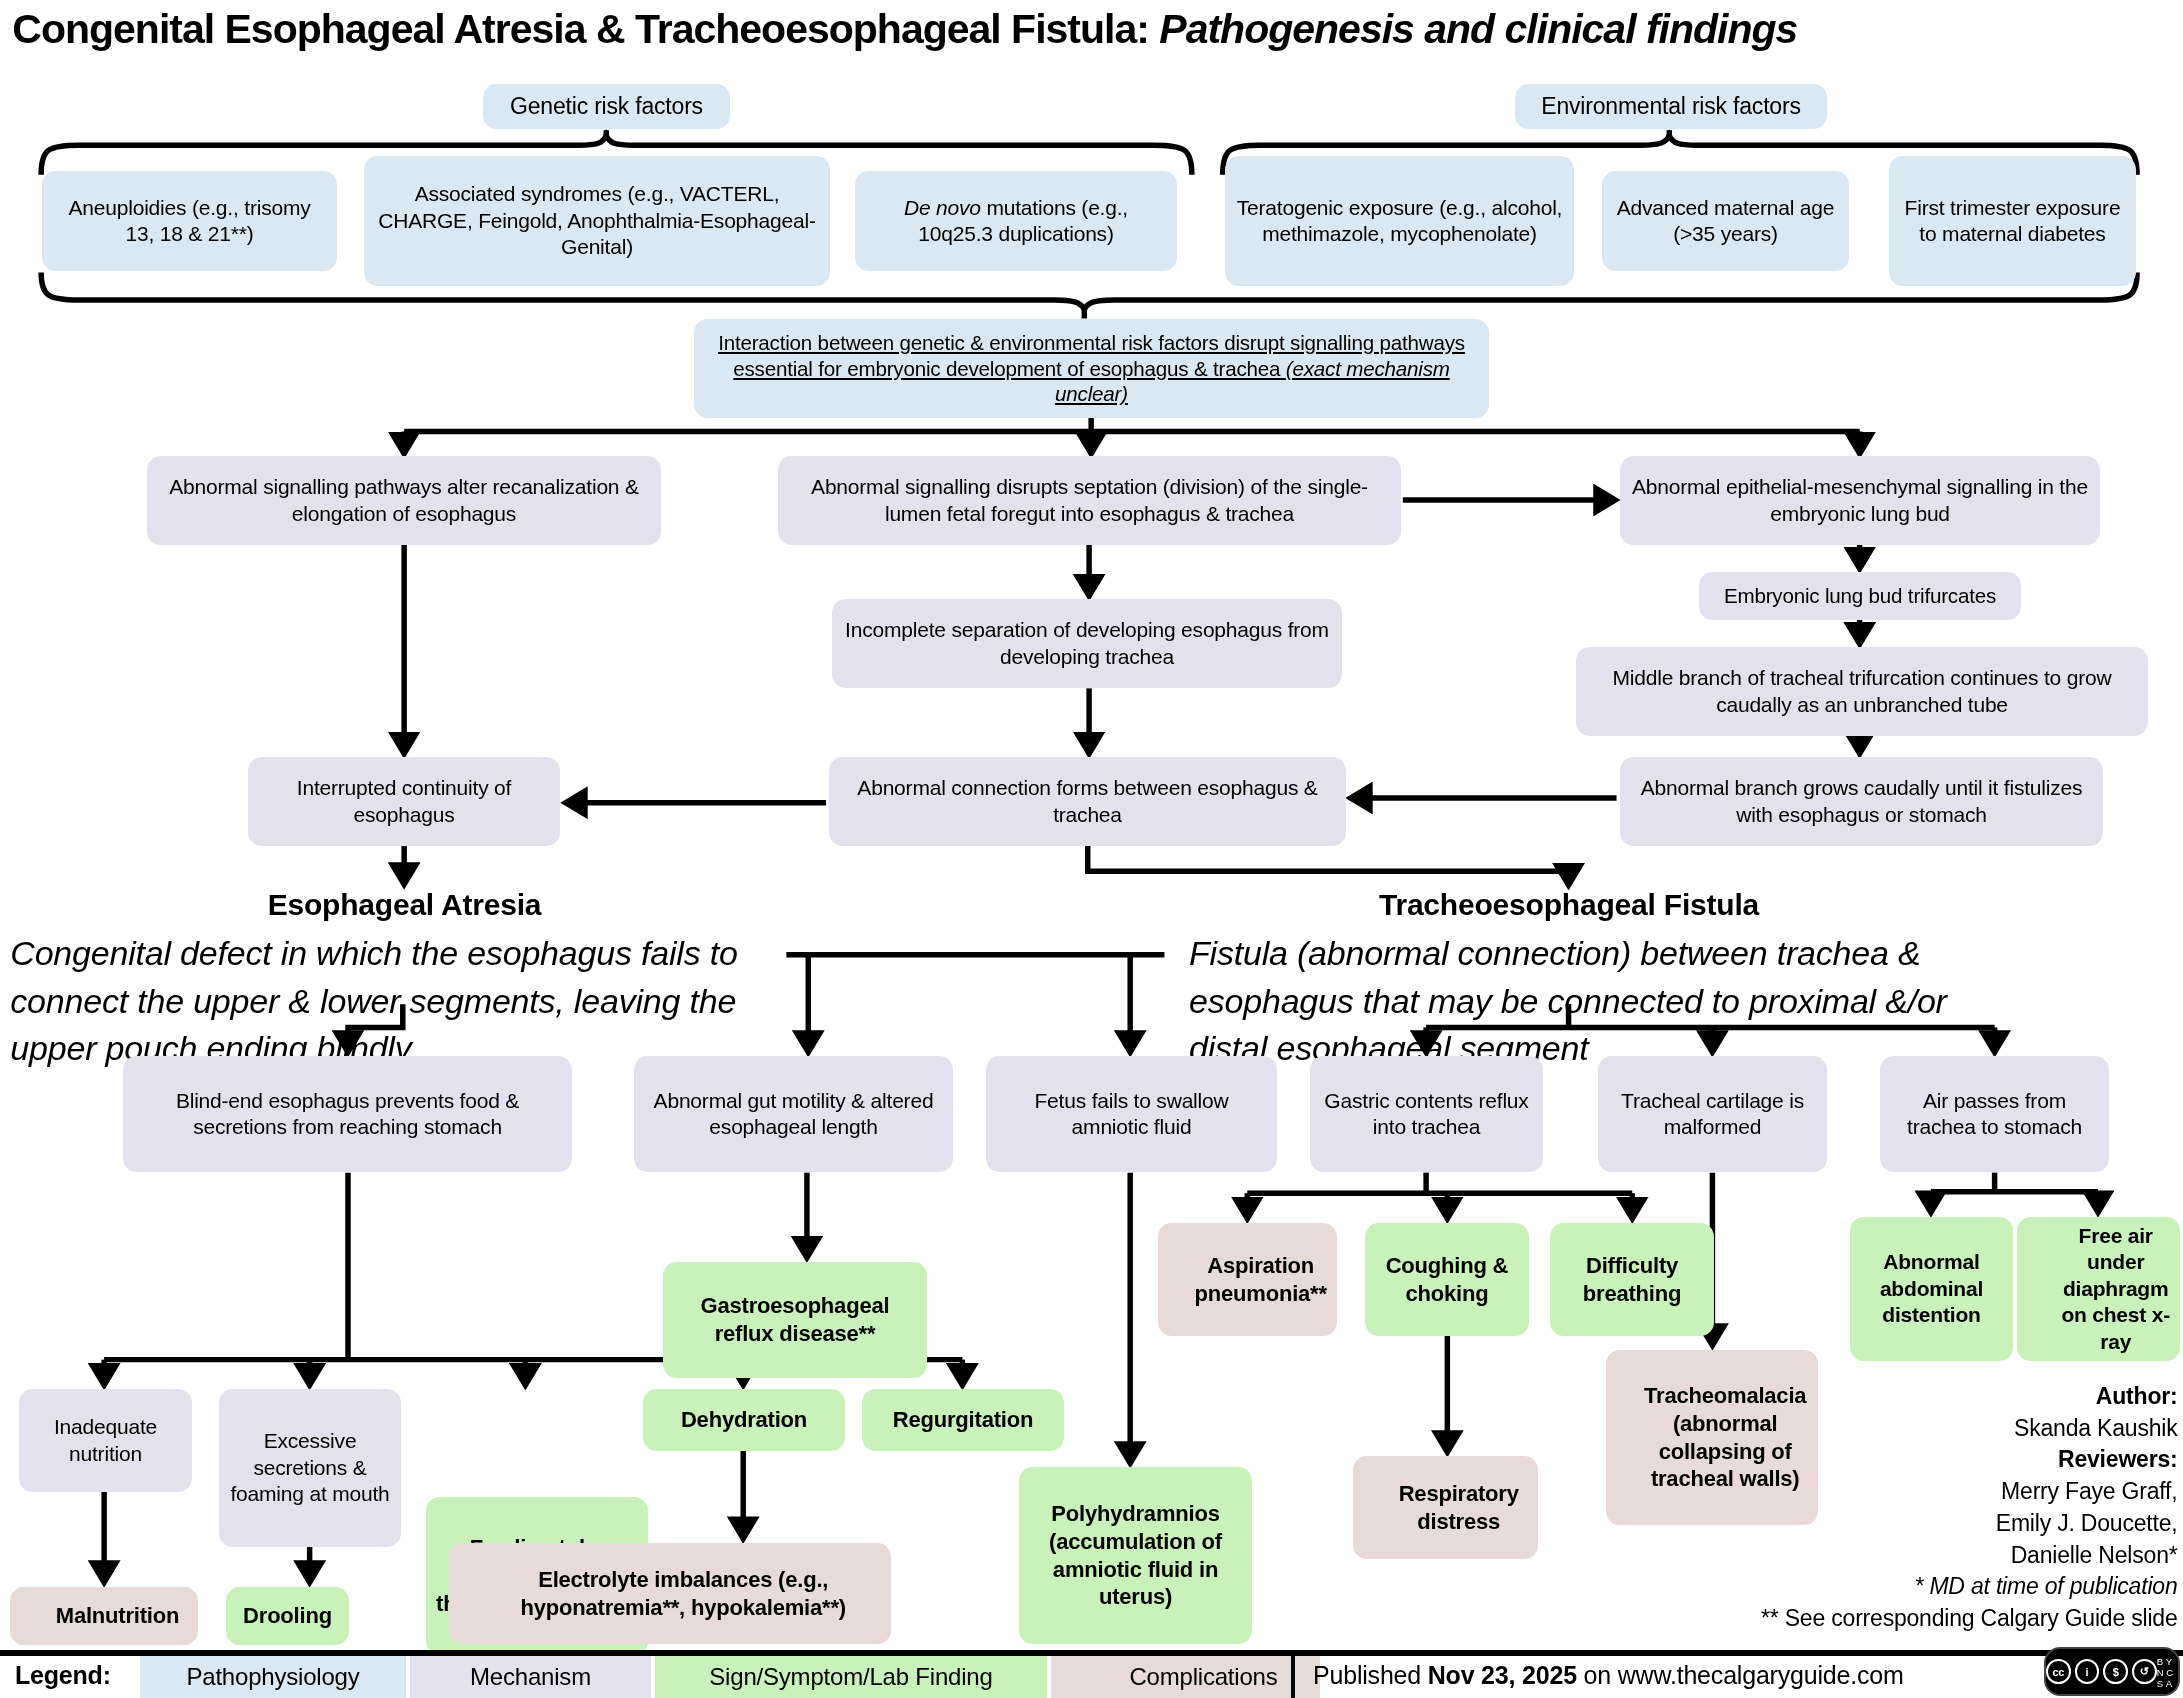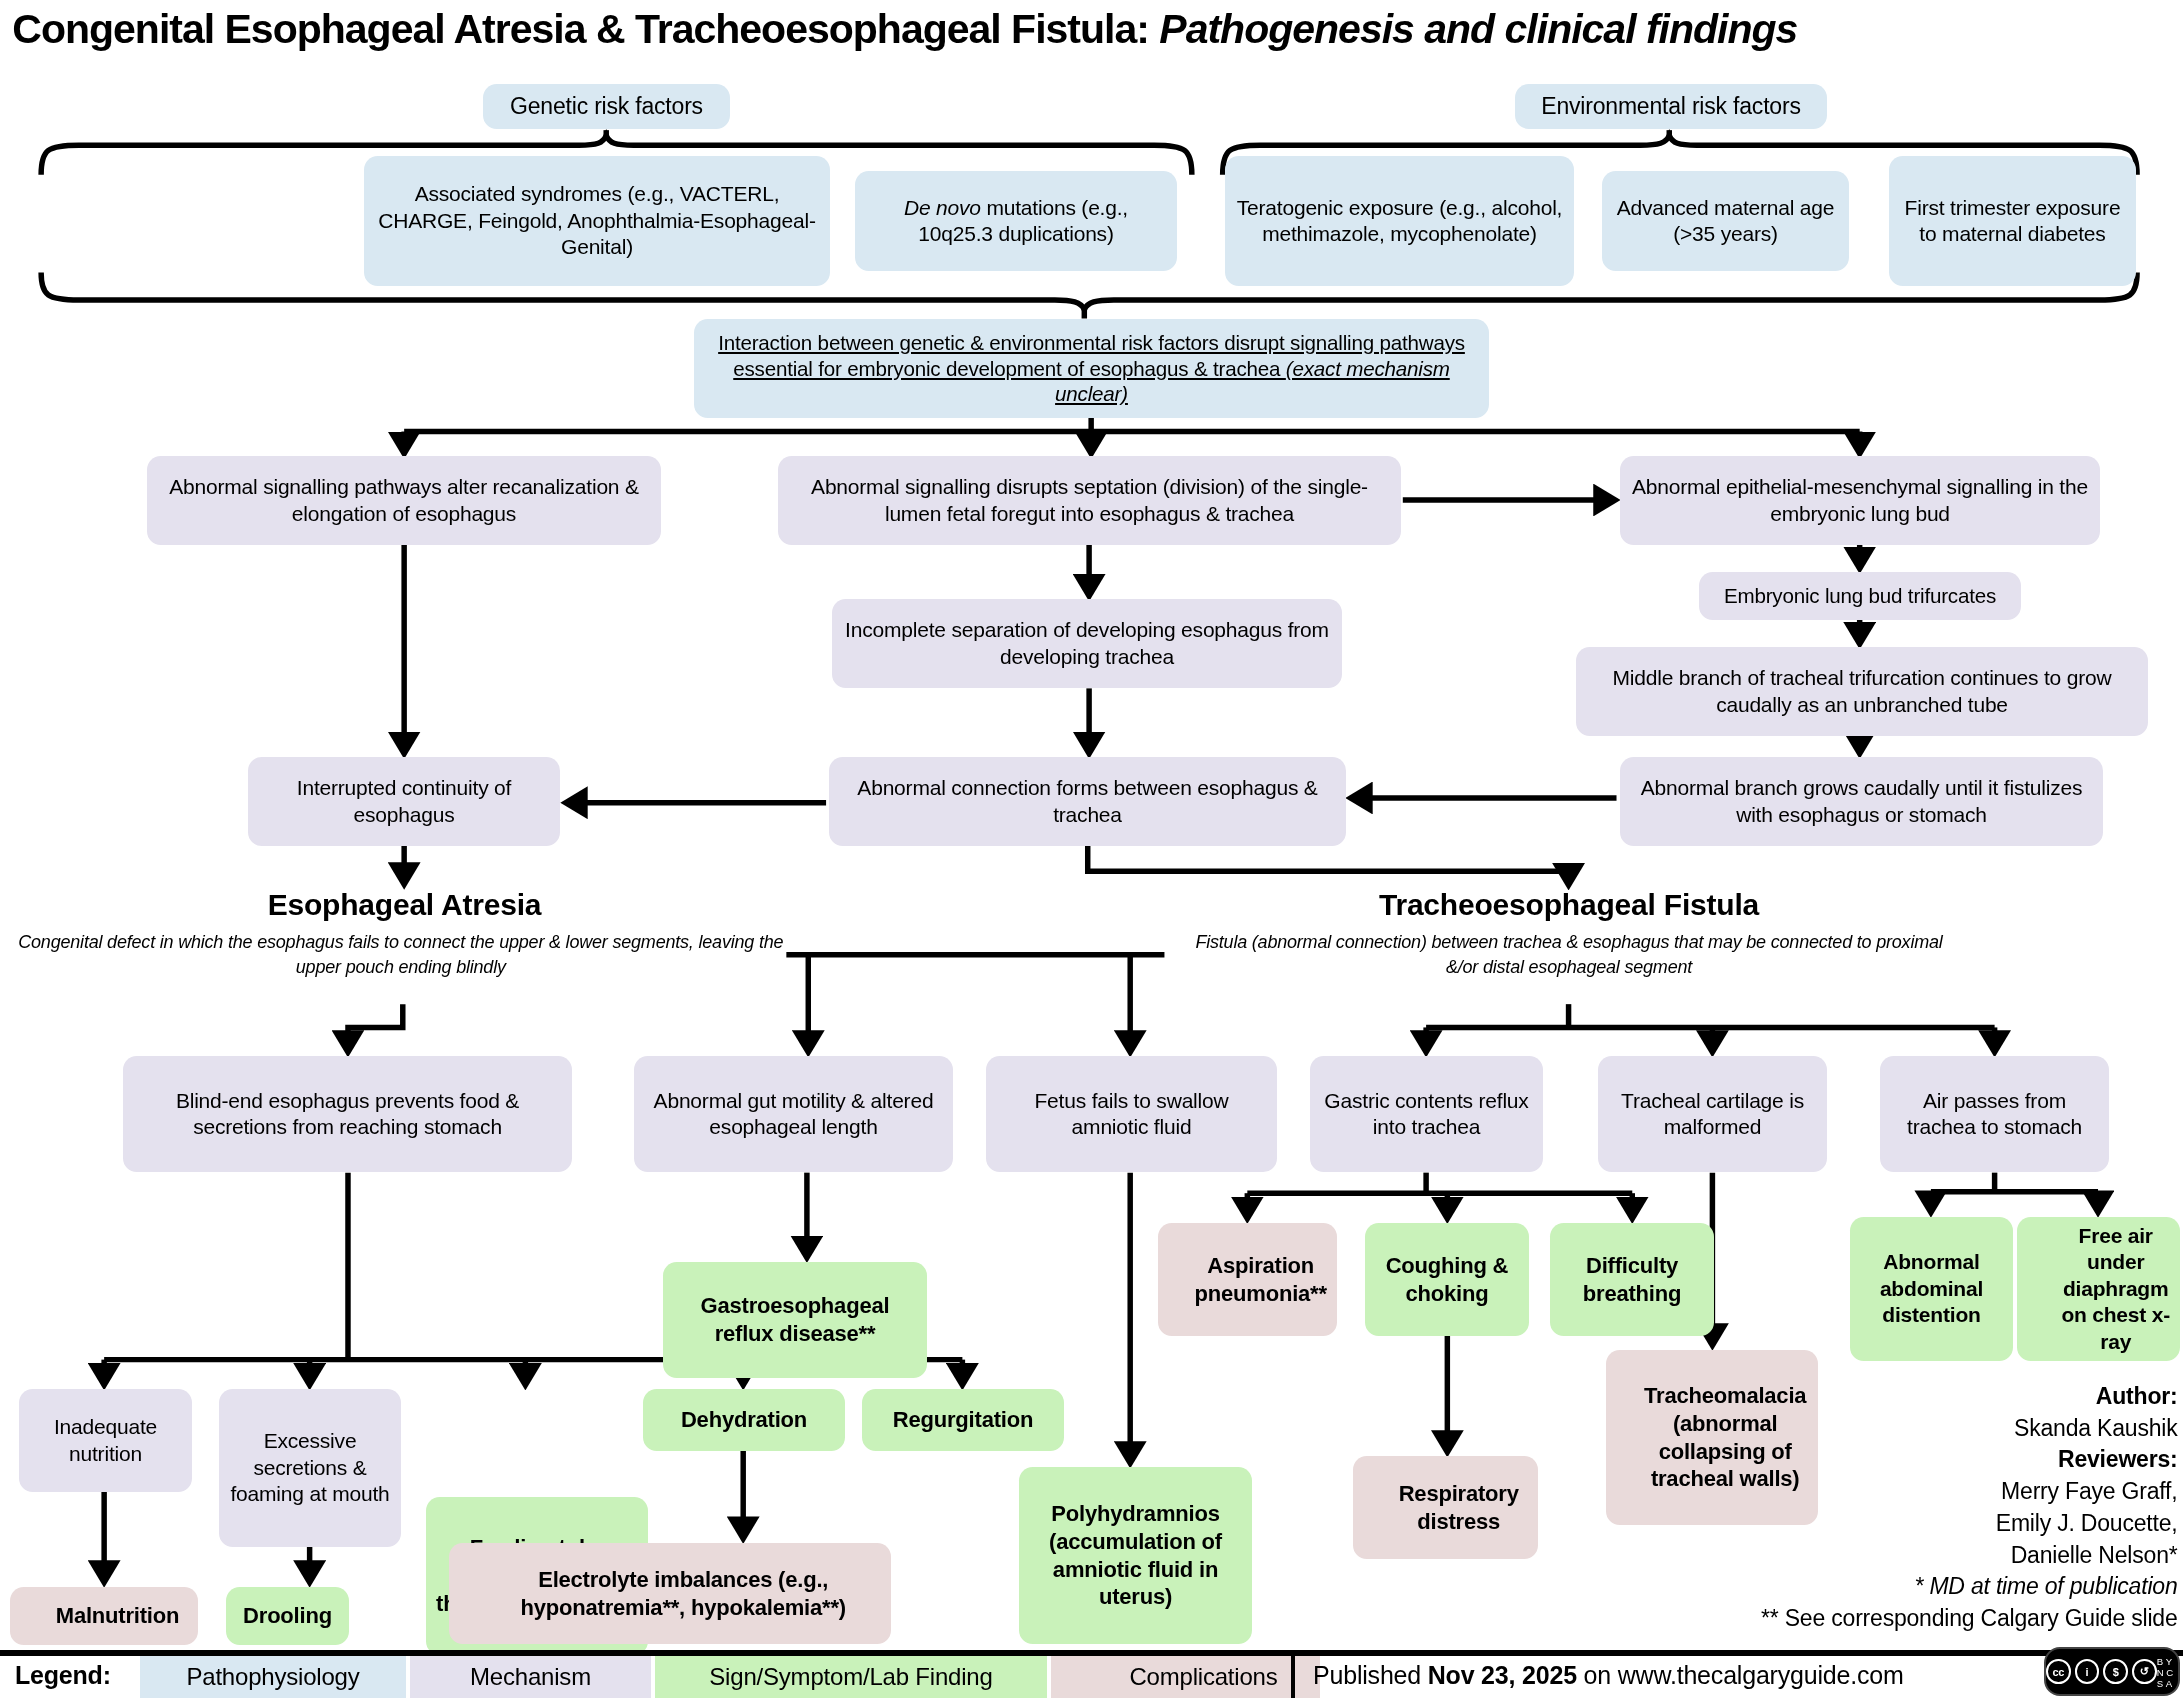--- a/index.html
+++ b/index.html
@@ -9,21 +9,21 @@
   .box{position:absolute;display:flex;align-items:center;justify-content:center;text-align:center;
        border-radius:13.7px;padding:5.5px 9.6px;box-sizing:border-box;font-size:21px;line-height:1.26;}
   .blue{background:#d9e8f2;}
   .lav{background:#e4e1ee;}
   .green{background:#c9f2ba;font-weight:bold;font-size:22px;}
   .pink{background:#e9dada;font-weight:bold;font-size:22px;padding-left:36px;}
   .f31{font-size:21px;}
   .title{position:absolute;left:12.3px;top:5.5px;white-space:nowrap;font-size:41px;font-weight:bold;letter-spacing:-1px;}
   .title .t-italic{font-style:italic;}
   .sect-heading{position:absolute;text-align:center;font-size:30px;font-weight:bold;}
-  .sect-desc{position:absolute;text-align:center;font-size:18px;font-style:italic;line-height:1.4;}
+  .sect-desc{position:absolute;font-size:34px;font-style:italic;line-height:1.4;}
   .credits{position:absolute;right:5.5px;top:1381px;width:438px;text-align:right;font-size:23px;line-height:1.38;}
   .credits .b{font-weight:bold;}
   .credits .i{font-style:italic;}
   .legendbar{position:absolute;left:0;top:1650px;width:2183px;height:49px;border-top:6.2px solid #000;background:#fff;}
   .legend-label{position:absolute;left:15px;top:1661px;font-size:25px;font-weight:bold;}
   .chip{position:absolute;top:1656px;height:42px;display:flex;align-items:center;justify-content:center;
         font-size:24px;border-radius:0;}
   .chip.blue,.chip.lav,.chip.green,.chip.pink{font-weight:normal;font-size:24px;}
   .divider{position:absolute;left:1291px;top:1652px;width:4.1px;height:47px;background:#000;}
   .published{position:absolute;left:1313px;top:1661px;font-size:25px;}
@@ -129,20 +129,23 @@
     <span class="t-main">Congenital Esophageal Atresia &amp; Tracheoesophageal Fistula: </span><span class="t-italic">Pathogenesis and clinical findings</span>
   </div>
 
   <div class="box blue" style="left:483px;top:84px;width:247px;height:45px;font-size:23px;">
       <span>Genetic risk factors</span>
     </div>
   <div class="box blue" style="left:1515px;top:84px;width:312px;height:45px;font-size:23px;">
       <span>Environmental risk factors</span>
     </div>
 
+  <div class="box blue" style="left:42px;top:171px;width:295px;height:100px;">
+      <span>Aneuploidies (e.g., trisomy 13, 18 &amp; 21**)</span>
+    </div>
   <div class="box blue" style="left:364px;top:156px;width:466px;height:130px;">
       <span>Associated syndromes (e.g., VACTERL, CHARGE, Feingold, Anophthalmia-Esophageal-Genital)</span>
     </div>
   <div class="box blue" style="left:855px;top:171px;width:322px;height:100px;">
       <span><i>De novo</i><span> mutations (e.g., 10q25.3 duplications)</span></span>
     </div>
   <div class="box blue" style="left:1225px;top:156px;width:349px;height:130px;">
       <span>Teratogenic exposure (e.g., alcohol, methimazole, mycophenolate)</span>
     </div>
   <div class="box blue" style="left:1602px;top:171px;width:247px;height:100px;">

